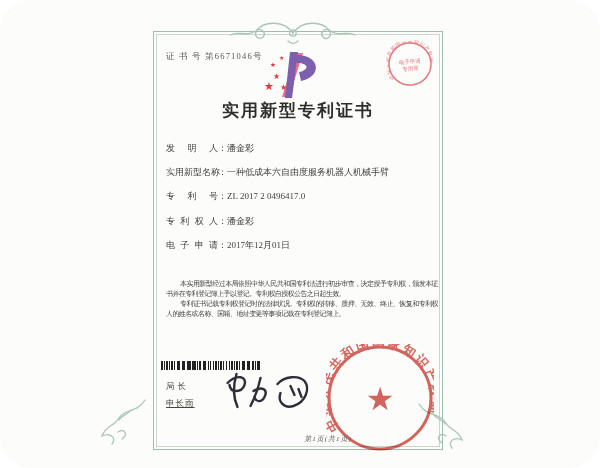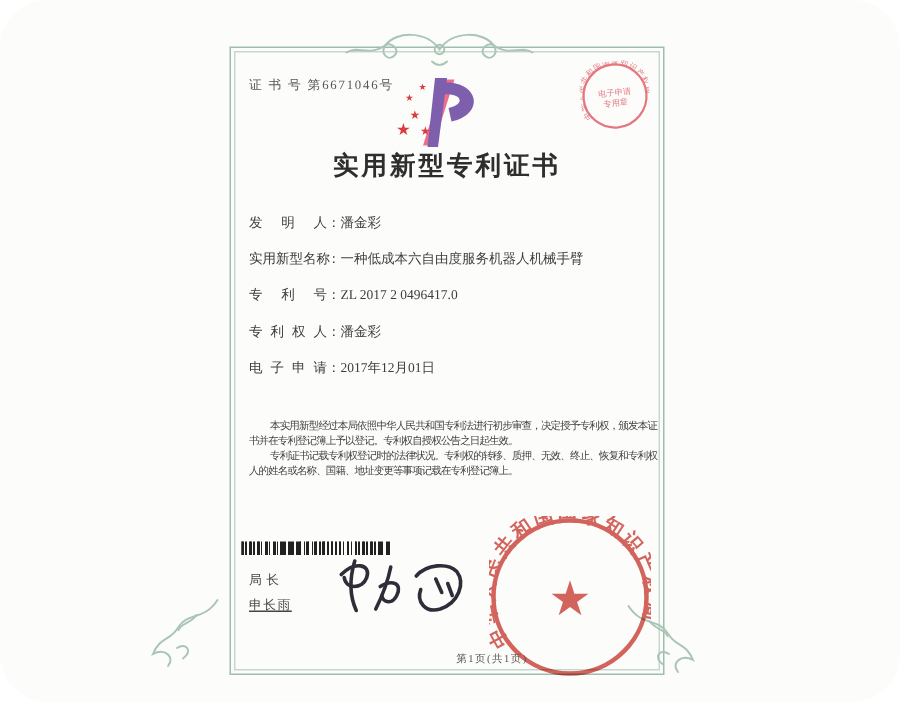--- a/index.html
+++ b/index.html
@@ -47,21 +47,21 @@
       repeating-linear-gradient(90deg,#222 0 1.6px,transparent 1.6px 5.4px);
   }
   .director{position:absolute;left:166px;top:381px;font-size:8.5px;color:#46463f;}
   .director .d-title{letter-spacing:3px;}
   .director .d-name{margin-top:5px;letter-spacing:1px;text-decoration:underline;}
   .signature{position:absolute;left:220px;top:366px;}
   .signature path{fill:none;stroke:#2e2e38;stroke-width:2.4;stroke-linecap:round;stroke-linejoin:round;}
   .seal{position:absolute;left:326px;top:344px;mix-blend-mode:multiply;opacity:.85;}
   .footer{
     position:absolute;left:153px;top:434px;width:350px;text-align:center;
-    font-size:7px;letter-spacing:1px;color:#55554f;
+    font-size:7px;letter-spacing:1px;color:#55554f;font-style:italic;
   }
 </style>
 </head>
 <body>
 
 <div class="photo">
 
   <div class="frame">
     <div class="frame-inner"></div>
   </div>

